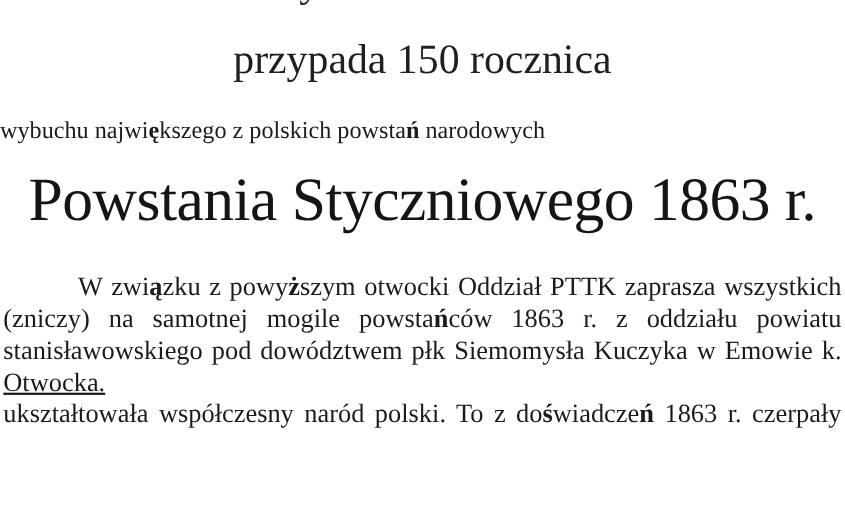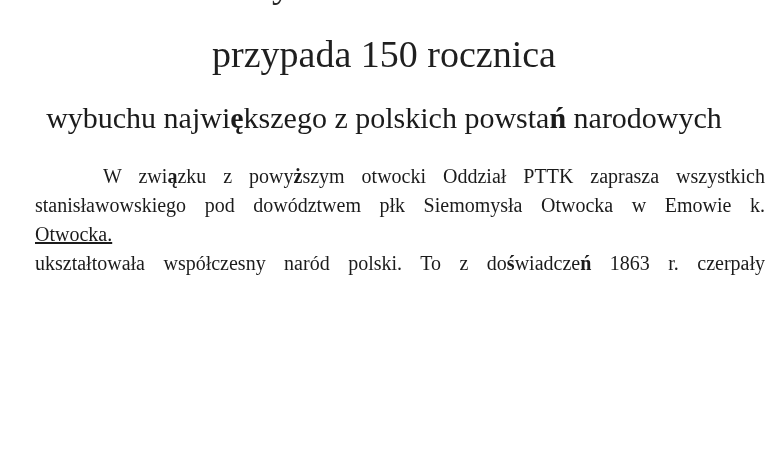--- a/index.html
+++ b/index.html
@@ -27,46 +27,44 @@
   }
   .anniversary-line {
     margin-top: 33px;
     font-size: 38px;
     line-height: 42px;
     text-align: center;
     color: #1f1f1f;
   }
   .subtitle-line {
     margin-top: 29px;
-    font-size: 30px;
+    font-size: 22px;
     line-height: 27px;
-    text-align: center;
     color: #1b1b1b;
     font-family: Liberation Serif, serif;
   }
   .main-title {
     margin-top: 17px;
     font-size: 56px;
     line-height: 68px;
     text-align: center;
     letter-spacing: -0.5px;
     white-space: nowrap;
     color: #151515;
   }
   .body-text {
     margin-top: 31px;
     padding: 0 3px;
   }
   .bline {
-    font-size: 20px;
+    font-size: 24px;
     line-height: 29px;
     text-align: justify;
     text-align-last: justify;
     color: #1b1b1b;
-    margin-left: 32px;
   }
   .bline.first {
     text-indent: 68px;
   }
   .bline.endline {
     text-align-last: left;
     text-decoration: underline;
   }
   
   .dia {
@@ -77,26 +75,28 @@
 <body>
 
 <div class="page">
 
   <span class="cropped-fragment">y</span>
 
   <div class="anniversary-line">przypada 150 rocznica</div>
 
   <div class="subtitle-line">wybuchu najwi<b class="dia">ę</b>kszego z polskich powsta<b class="dia">ń</b> narodowych</div>
 
+  <div class="main-title">Powstania Styczniowego 1863 r.</div>
 
   <div class="body-text">
 
     <div class="paragraph">
       <div class="bline first">W zwi<b class="dia">ą</b>zku z powy<b class="dia">ż</b>szym otwocki Oddział PTTK zaprasza wszystkich</div>
-      <div class="bline">stanisławowskiego pod dowództwem płk Siemomysła Otwocka w Emowie k.</div>
+      <div class="bline">(zniczy) na samotnej mogile powsta<b class="dia">ń</b>ców 1863 r. z oddziału powiatu</div>
+      <div class="bline">stanisławowskiego pod dowództwem płk Siemomysła Kuczyka w Emowie k.</div>
       <div class="bline endline">Otwocka.</div>
     </div>
 
     <div class="paragraph">
       <div class="bline">ukształtowała współczesny naród polski. To z do<b class="dia">ś</b>wiadcze<b class="dia">ń</b> 1863 r. czerpały</div>
     </div>
 
   </div>
 </div>
 

